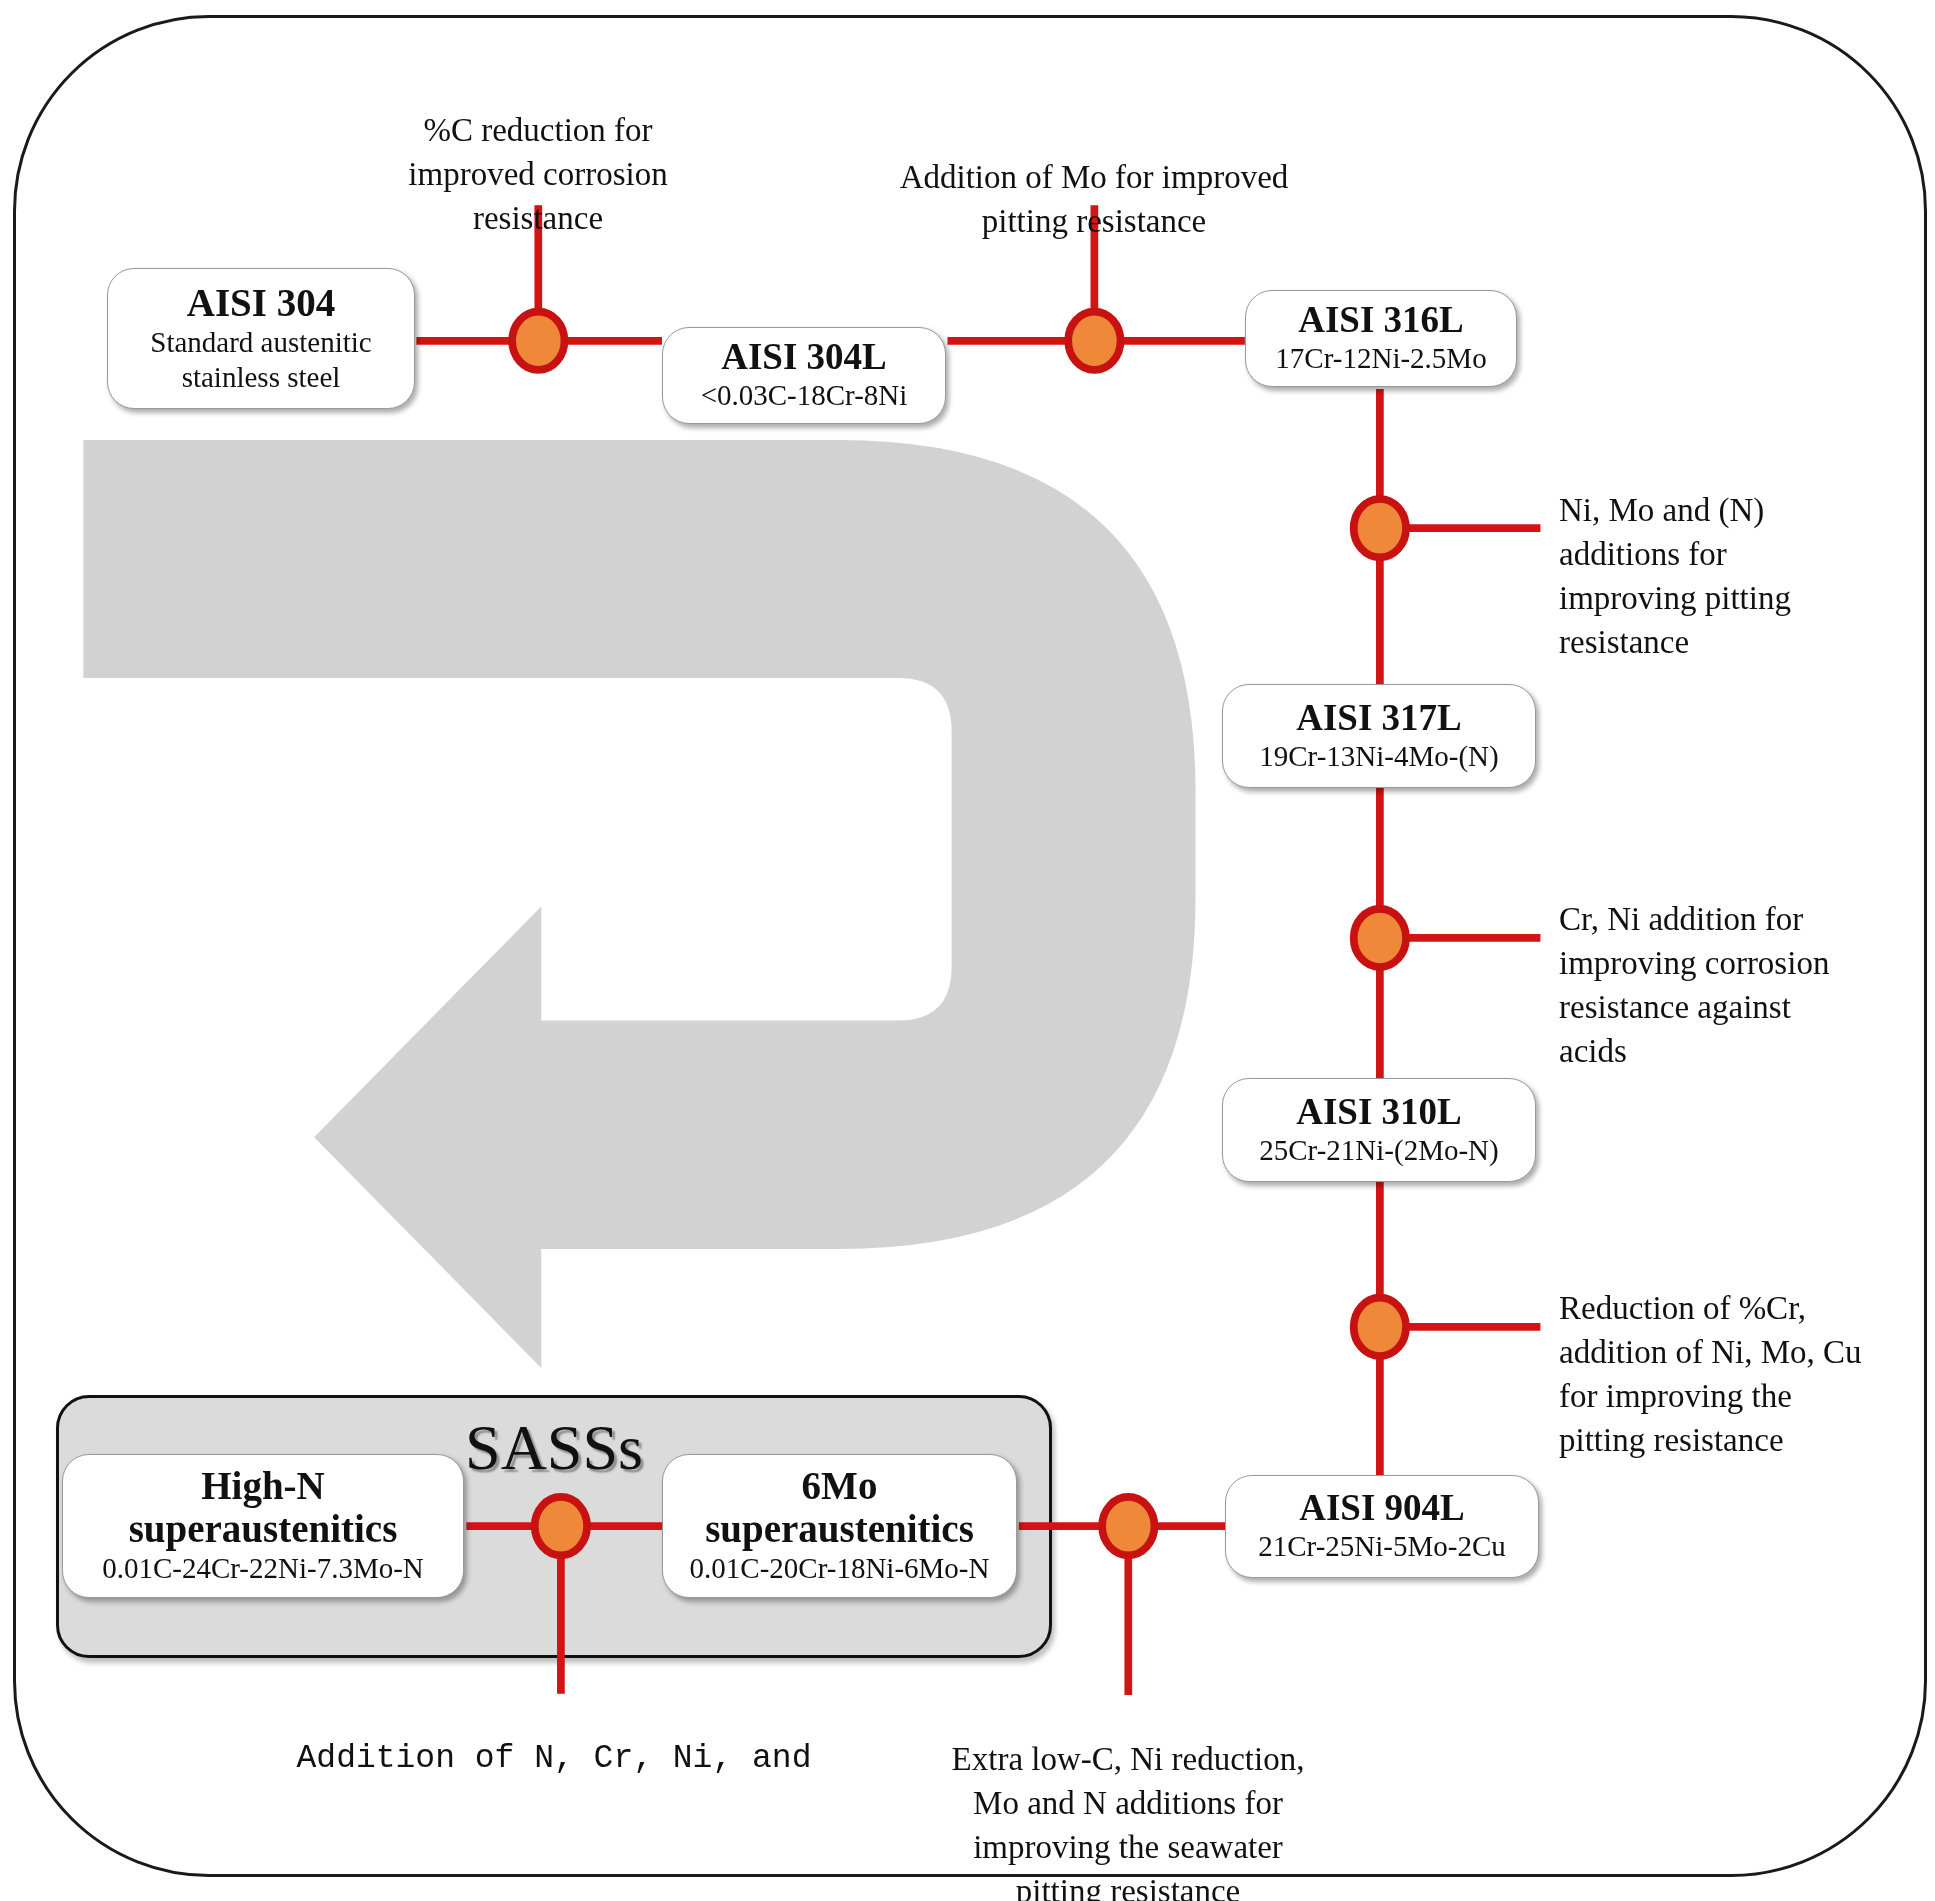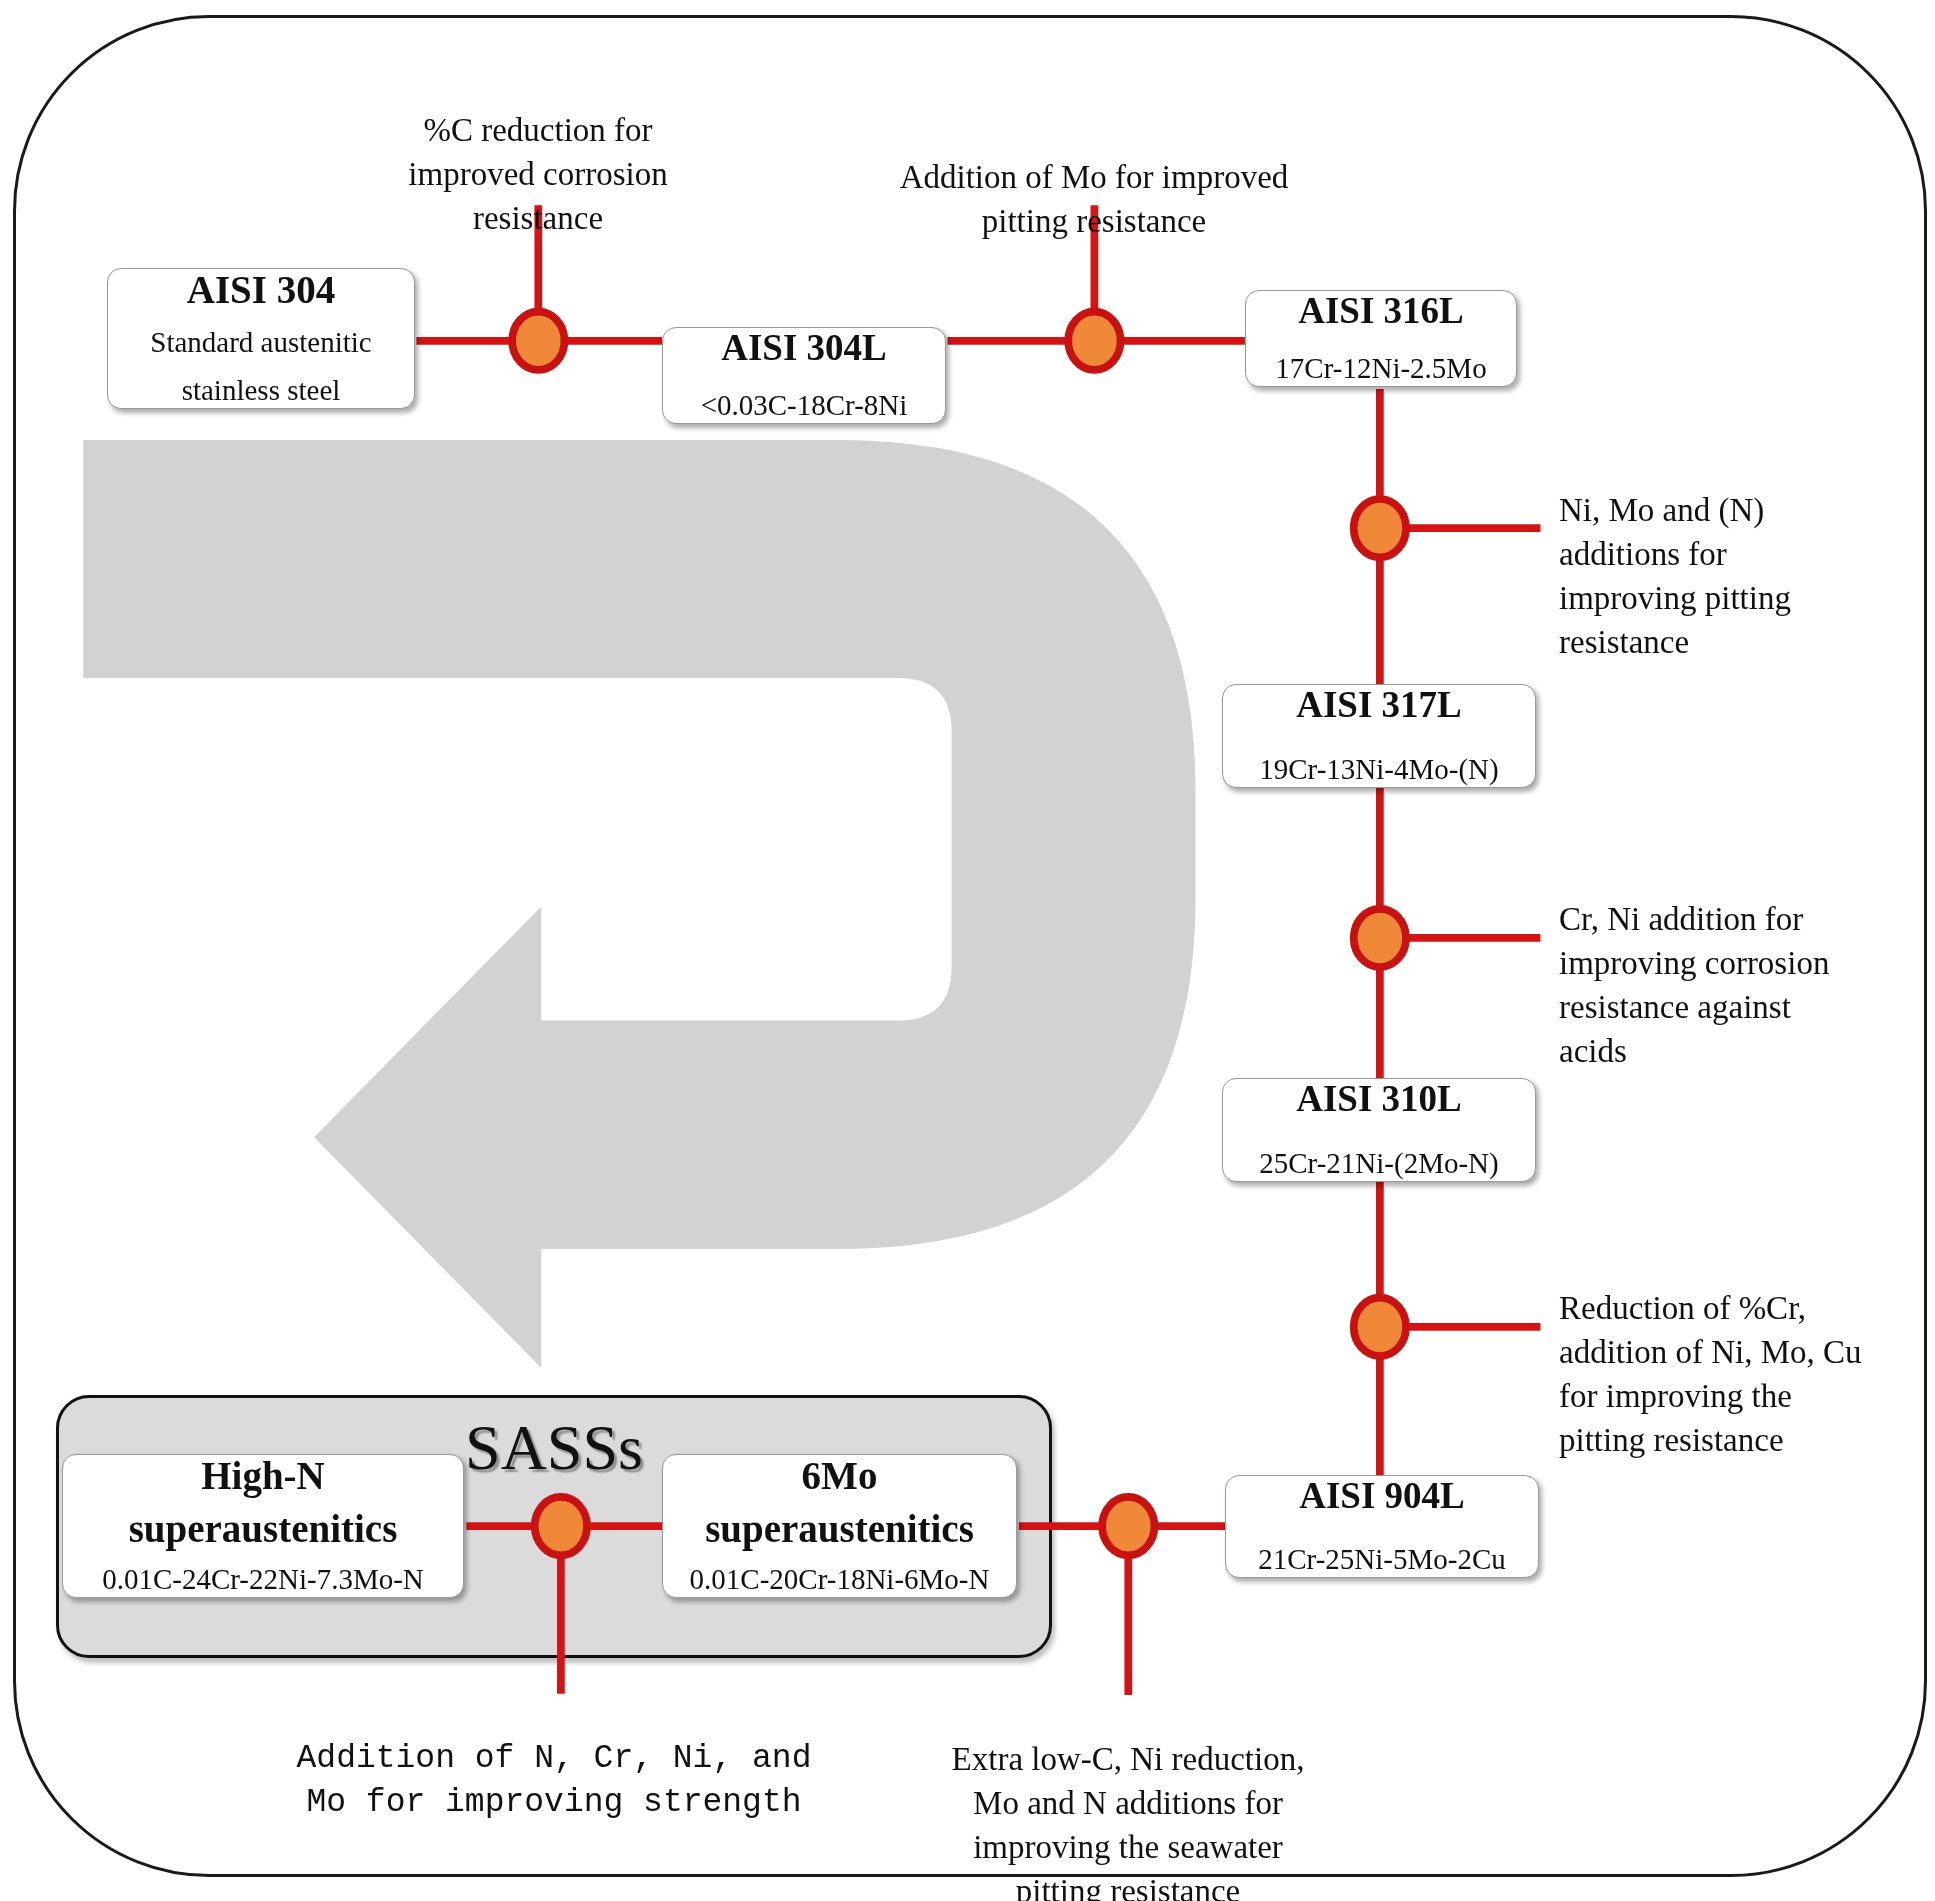--- a/index.html
+++ b/index.html
@@ -6,23 +6,23 @@
   body{width:1936px;height:1902px;position:relative;overflow:hidden;
        font-family:"Liberation Serif","DejaVu Serif",serif;color:#111;}
   .layer{position:absolute;left:0;top:0;width:1936px;height:1902px;}
   .outer-frame{position:absolute;left:13px;top:15px;width:1908px;height:1856px;
        border:3px solid #1a1a1a;border-radius:196px;pointer-events:none;}
   .panel{position:absolute;left:56px;top:1395px;width:990px;height:257px;
        background:#dbdbdb;border:3px solid #111;border-radius:33px;
        box-shadow:3px 4.2px 5.4px rgba(0,0,0,.25);}
   .panel-title{position:absolute;left:50%;top:13px;transform:translateX(-50%);
        font-weight:normal;font-size:64px;text-shadow:3px 3px 1.8px rgba(0,0,0,.35);text-align:center;}
-  .box{position:absolute;background:#fff;border:1.8px solid #999;border-radius:14px;
+  .box{position:absolute;background:#fff;border:1.8px solid #999;border-radius:27px;
        box-shadow:3px 3.6px 5.4px rgba(0,0,0,.32);display:flex;flex-direction:column;
-       align-items:center;justify-content:space-between;text-align:center;}
+       align-items:center;justify-content:center;text-align:center;}
   .box .t{font-weight:bold;font-size:37px;line-height:1.1;}
   .box .s{font-size:29px;line-height:1.22;}
   .box.big .t{font-size:39px;}
   .ann{position:absolute;font-size:33px;line-height:44px;margin-top:38px;}
   .ann.center{text-align:center;transform:translateX(-50%);}
 </style>
 </head>
 <body>
 
 <svg class="layer" viewBox="0 0 3255 3198">
@@ -127,21 +127,20 @@
 
 <div class="ann" style="left:1559px;top:1248px;">
   <div>Reduction of %Cr,</div>
   <div>addition of Ni, Mo, Cu</div>
   <div>for improving the</div>
   <div>pitting resistance</div>
 </div>
 
 <div class="ann center" style="left:554px;top:1699px;font-family:Liberation Mono, monospace;">
   <div>Addition of N, Cr, Ni, and</div>
-  <div>Mo for improving strength</div>
 </div>
 
 <div class="ann center" style="left:1128px;top:1699px;">
   <div>Extra low-C, Ni reduction,</div>
   <div>Mo and N additions for</div>
   <div>improving the seawater</div>
   <div>pitting resistance</div>
 </div>
 
 <div class="outer-frame"></div>

